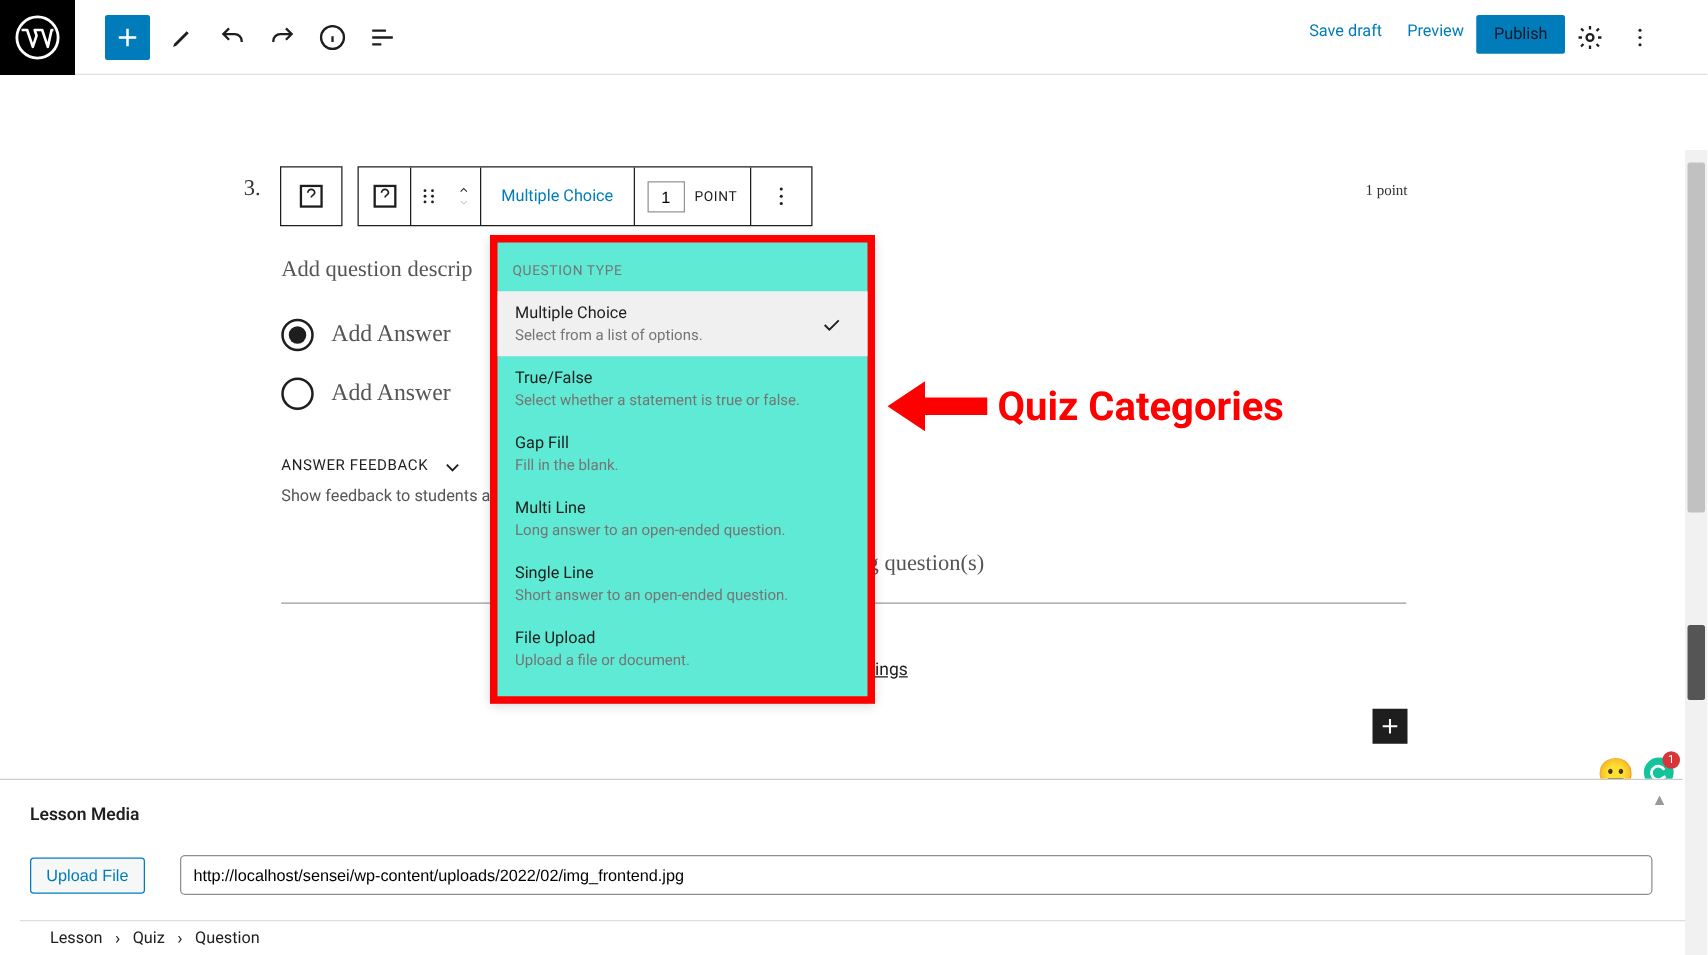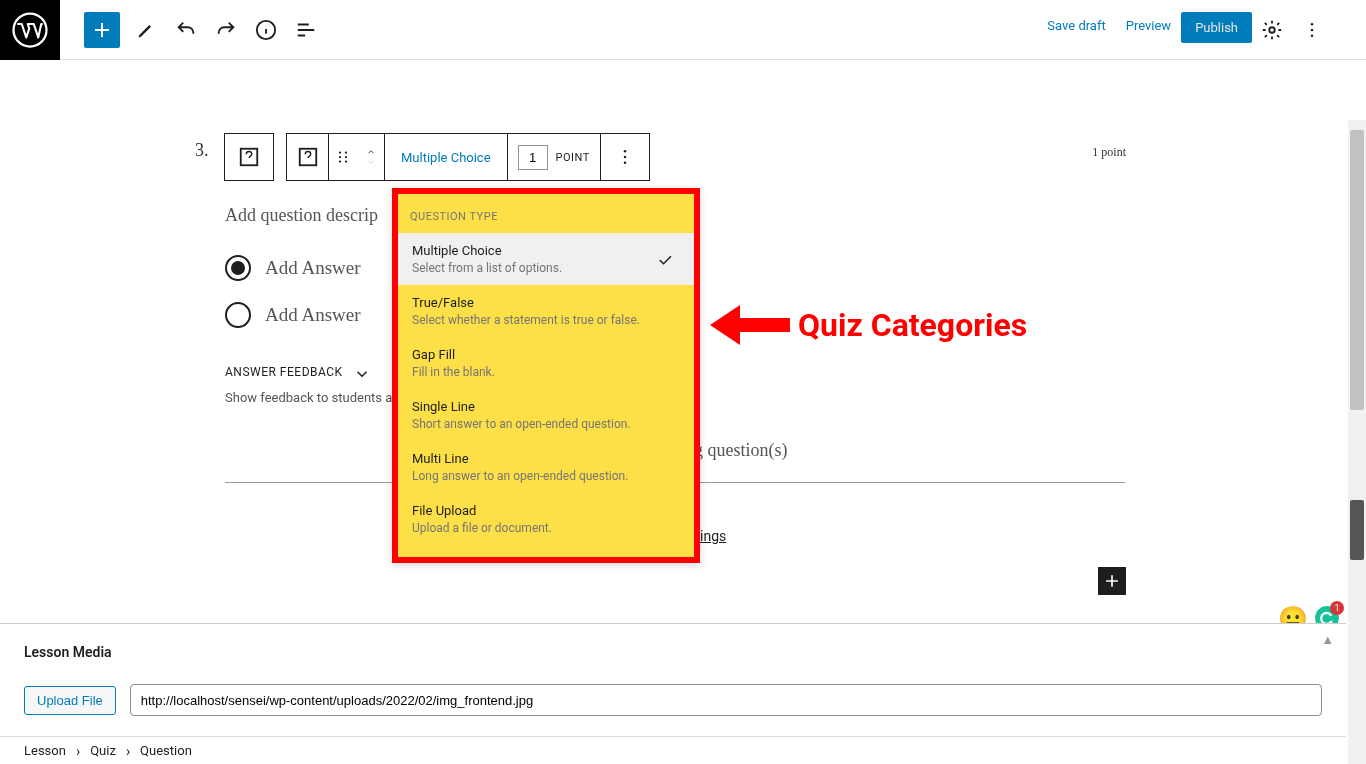--- a/index.html
+++ b/index.html
@@ -5,21 +5,21 @@
     * { box-sizing: border-box; margin: 0; padding: 0; }
     body { font-family: -apple-system, BlinkMacSystemFont, "Segoe UI", Roboto, sans-serif; font-size: 13px; color: #1e1e1e; width: 1366px; height: 764px; overflow: hidden; position: relative; }
     
     .top-bar { height: 60px; display: flex; align-items: center; border-bottom: 1px solid #e0e0e0; background: #fff; }
     .wp-logo { width: 60px; height: 60px; background: #000; display: flex; align-items: center; justify-content: center; }
     .wp-logo svg { width: 36px; height: 36px; }
     .add-btn { width: 36px; height: 36px; background: #007cba; display: flex; align-items: center; justify-content: center; margin-left: 24px; border-radius: 2px; cursor: pointer; }
     .tool-btn { width: 36px; height: 36px; display: flex; align-items: center; justify-content: center; cursor: pointer; margin: 0 2px; color: #1e1e1e; }
     .top-right { margin-left: auto; display: flex; align-items: flex-start; padding-right: 34px; }
     .link-btn { color: #007cba; font-size: 13px; cursor: pointer; padding: 6px 10px; }
-    .publish-btn { background: #007cba; color: #e5e5e5; padding: 8px 14px; border-radius: 2px; cursor: pointer; font-size: 13px; }
+    .publish-btn { background: #007cba; color: #0f172a; padding: 8px 14px; border-radius: 2px; cursor: pointer; font-size: 13px; }
     
     .editor-area { position: relative; height: 704px; padding-top: 10px; }
     .question-num { position: absolute; left: 195px; top: 80px; font-size: 18px; font-family: Georgia, serif; color: #333; }
     
     .toolbar-group1 { position: absolute; left: 224px; top: 73px; display: flex; border: 1px solid #1e1e1e; height: 48px; }
     .tb-cell { width: 48px; display: flex; align-items: center; justify-content: center; border-right: 1px solid #1e1e1e; }
     .tb-cell:last-child { border-right: none; }
     
     .toolbar-group2 { position: absolute; left: 286px; top: 73px; display: flex; border: 1px solid #1e1e1e; height: 48px; background: #fff; }
     .tb2-cell { display: flex; align-items: center; justify-content: center; border-right: 1px solid #1e1e1e; }
@@ -39,21 +39,21 @@
     .answer-row { position: absolute; left: 225px; display: flex; align-items: center; gap: 14px; }
     .answer1 { top: 195px; }
     .answer2 { top: 242px; }
     .radio-circle { width: 26px; height: 26px; border: 2px solid #1e1e1e; border-radius: 50%; display: flex; align-items: center; justify-content: center; }
     .radio-filled::after { content: ''; width: 14px; height: 14px; background: #1e1e1e; border-radius: 50%; }
     .answer-text { font-family: Georgia, serif; font-size: 19px; color: #555; }
     
     .feedback-row { position: absolute; left: 225px; top: 305px; display: flex; gap: 10px; font-size: 12px; letter-spacing: 0.5px; }
     .feedback-desc { position: absolute; left: 225px; top: 330px; font-size: 13px; color: #555; }
     
-    .dropdown-panel { position: absolute; left: 392px; top: 128px; width: 308px; background: #fde047; border: 6px solid #ff0000; z-index: 100; padding-bottom: 12px; box-shadow: 0 2px 8px rgba(0,0,0,0.15); }
+    .dropdown-panel { position: absolute; left: 392px; top: 128px; width: 308px; background: #5eead4; border: 6px solid #ff0000; z-index: 100; padding-bottom: 12px; box-shadow: 0 2px 8px rgba(0,0,0,0.15); }
     .dd-header { font-size: 11px; letter-spacing: 0.5px; color: #757575; padding: 16px 12px 10px; }
     .dd-item { padding: 10px 14px; cursor: pointer; position: relative; }
     .dd-item.selected { background: #f0f0f0; }
     .dd-title { font-size: 13px; color: #1e1e1e; margin-bottom: 3px; }
     .dd-desc { font-size: 12px; color: #757575; }
     .check { position: absolute; right: 20px; top: 18px; }
     
     .arrow-annotation { position: absolute; left: 710px; top: 240px; display: flex; align-items: center; }
     .arrow-shape { width: 80px; height: 50px; }
     .annotation-text { font-size: 32px; font-weight: bold; color: #ff0000; margin-left: 8px; text-shadow: 1px 1px 0 #fff, -1px -1px 0 #fff, 1px -1px 0 #fff, -1px 1px 0 #fff; }
@@ -66,25 +66,25 @@
     .add-block-btn { position: absolute; right: 240px; top: 507px; width: 28px; height: 28px; background: #1e1e1e; display: flex; align-items: center; justify-content: center; cursor: pointer; }
     
     .emoji-icons { position: absolute; right: 26px; top: 545px; display: flex; gap: 6px; }
     .emoji-badge { position: relative; }
     .emoji-face { font-size: 24px; }
     .badge-num { position: absolute; top: -4px; right: -4px; background: #d63638; color: #fff; font-size: 9px; width: 14px; height: 14px; border-radius: 50%; display: flex; align-items: center; justify-content: center; }
     
     .lesson-media { position: absolute; left: 0; top: 563px; width: 1346px; border-top: 1px solid #ccc; background: #fff; padding: 20px 24px; }
     .lm-title { font-size: 14px; font-weight: 600; margin-bottom: 24px; }
     .lm-collapse { position: absolute; right: 12px; top: 8px; color: #999; cursor: pointer; }
-    .upload-row { display: flex; gap: 14px; margin-bottom: 20px; align-items: center; }
+    .upload-row { display: flex; gap: 28px; margin-bottom: 20px; align-items: center; }
     .upload-btn { border: 1px solid #007cba; color: #007cba; padding: 6px 12px; border-radius: 3px; font-size: 13px; cursor: pointer; background: #f6f7f7; }
     .upload-input { flex: 1; border: 1px solid #8c8f94; border-radius: 4px; padding: 6px 10px; font-size: 13px; height: 32px; }
     
-    .breadcrumb { position: absolute; left: 0; bottom: 0; width: 1346px; height: 28px; border-top: 1px solid #ddd; display: flex; align-items: center; padding: 0 24px; font-size: 13px; color: #1e1e1e; background: #fff; }
+    .breadcrumb { position: absolute; left: 16px; bottom: 0; width: 1346px; height: 28px; border-top: 1px solid #ddd; display: flex; align-items: center; padding: 0 24px; font-size: 13px; color: #1e1e1e; background: #fff; }
     .bc-sep { margin: 0 10px; font-size: 14px; }
     
     .scrollbar { position: absolute; right: 0; top: 60px; width: 18px; height: 688px; background: #f1f1f1; }
     .scroll-thumb { position: absolute; right: 2px; top: 10px; width: 14px; height: 280px; background: #c1c1c1; border-radius: 2px; }
     .scroll-thumb2 { position: absolute; right: 2px; top: 380px; width: 14px; height: 60px; background: #555; border-radius: 2px; }
   </style>
 </head>
 <body>
 
 <div class="top-bar">
@@ -237,26 +237,26 @@
     </div>
     <div class="dd-item">
       <div class="dd-title">True/False</div>
       <div class="dd-desc">Select whether a statement is true or false.</div>
     </div>
     <div class="dd-item">
       <div class="dd-title">Gap Fill</div>
       <div class="dd-desc">Fill in the blank.</div>
     </div>
     <div class="dd-item">
+      <div class="dd-title">Multi Line</div>
+      <div class="dd-desc">Long answer to an open-ended question.</div>
+    </div>
+    <div class="dd-item">
       <div class="dd-title">Single Line</div>
       <div class="dd-desc">Short answer to an open-ended question.</div>
-    </div>
-    <div class="dd-item">
-      <div class="dd-title">Multi Line</div>
-      <div class="dd-desc">Long answer to an open-ended question.</div>
     </div>
     <div class="dd-item">
       <div class="dd-title">File Upload</div>
       <div class="dd-desc">Upload a file or document.</div>
     </div>
   </div>
 
   <div class="arrow-annotation">
     <svg class="arrow-shape" viewBox="0 0 80 50">
       <path d="M80 18 L30 18 L30 5 L0 25 L30 45 L30 32 L80 32 Z" fill="#ff0000"></path>

